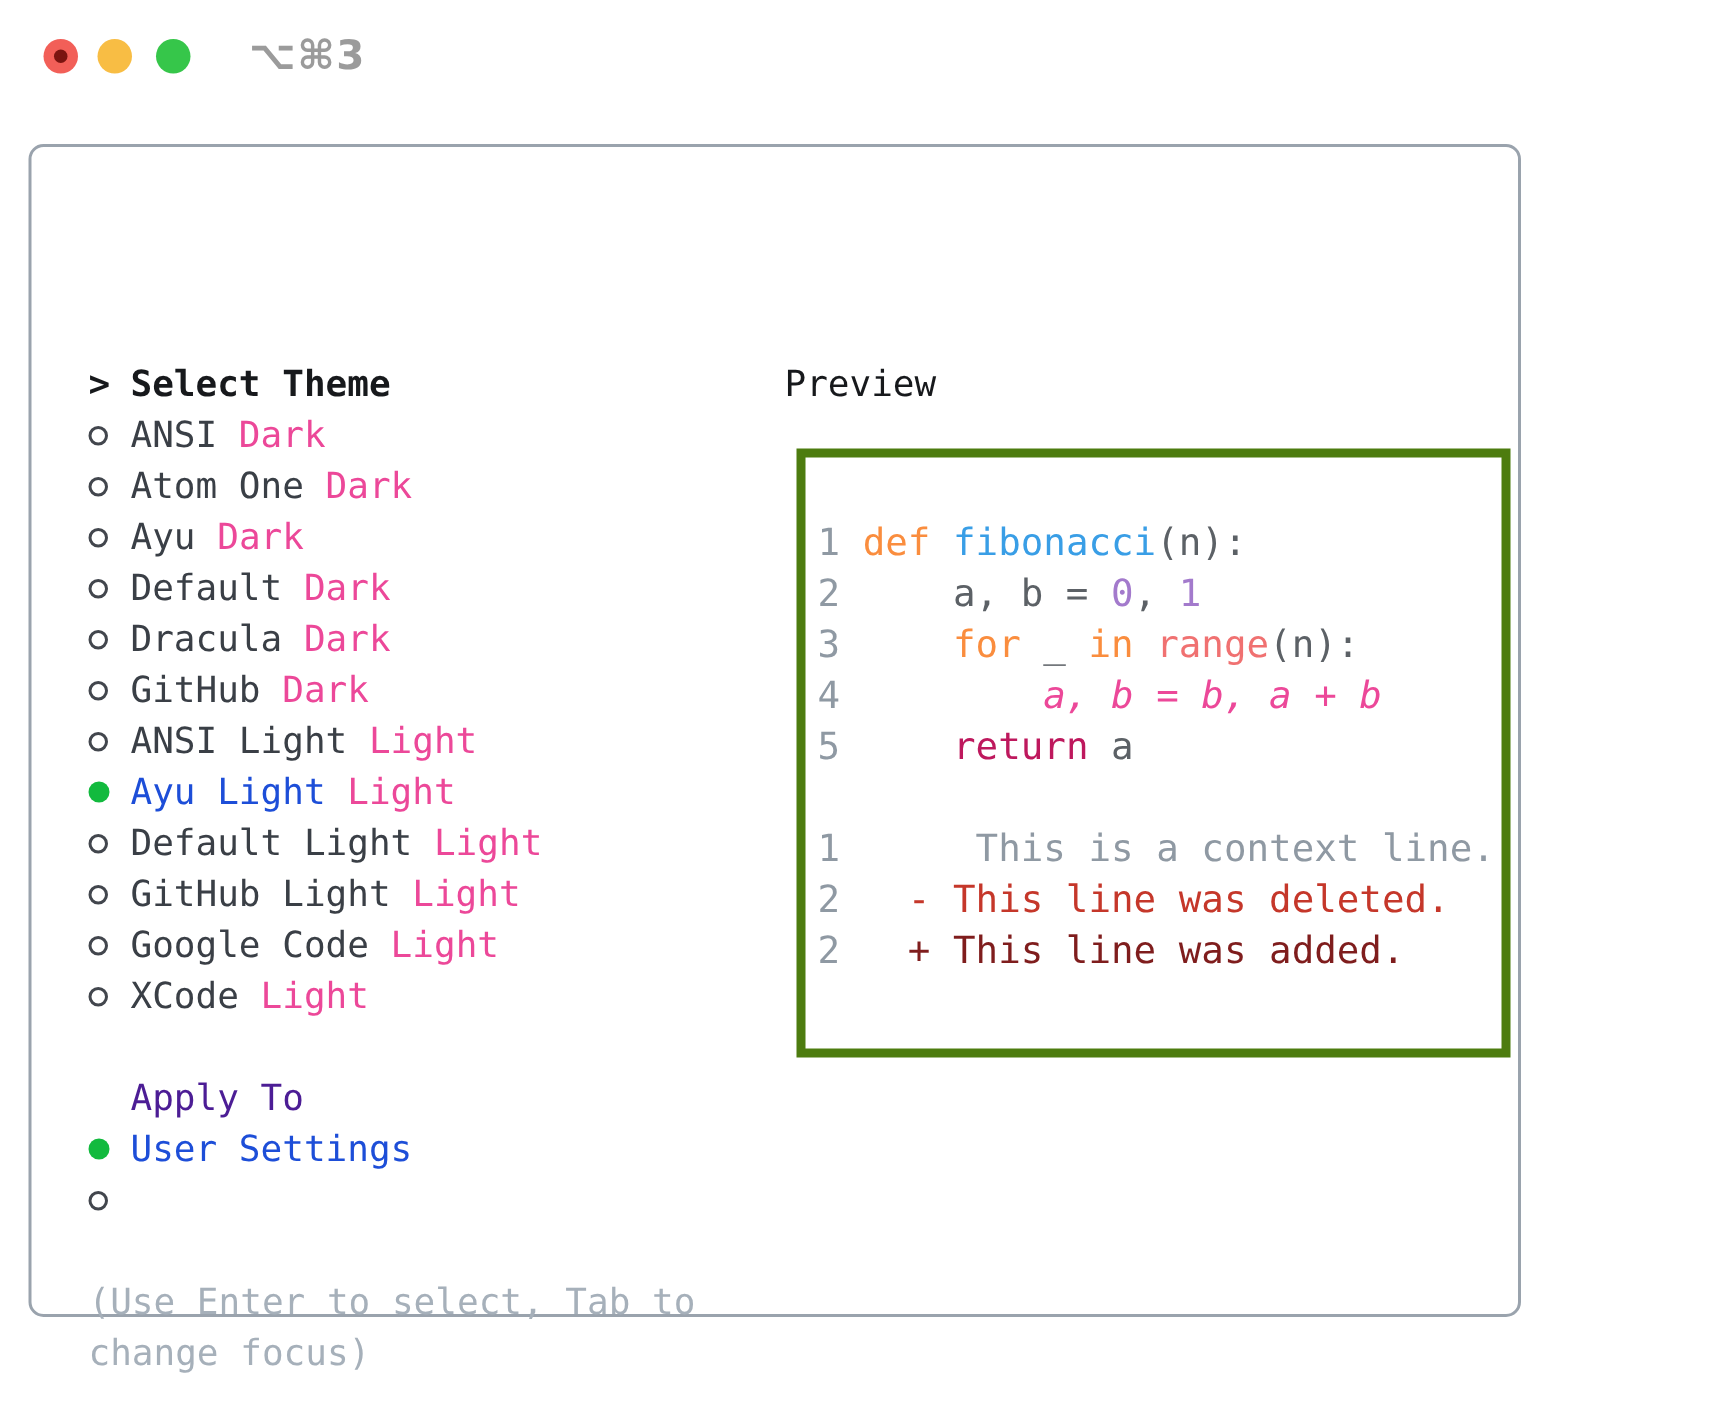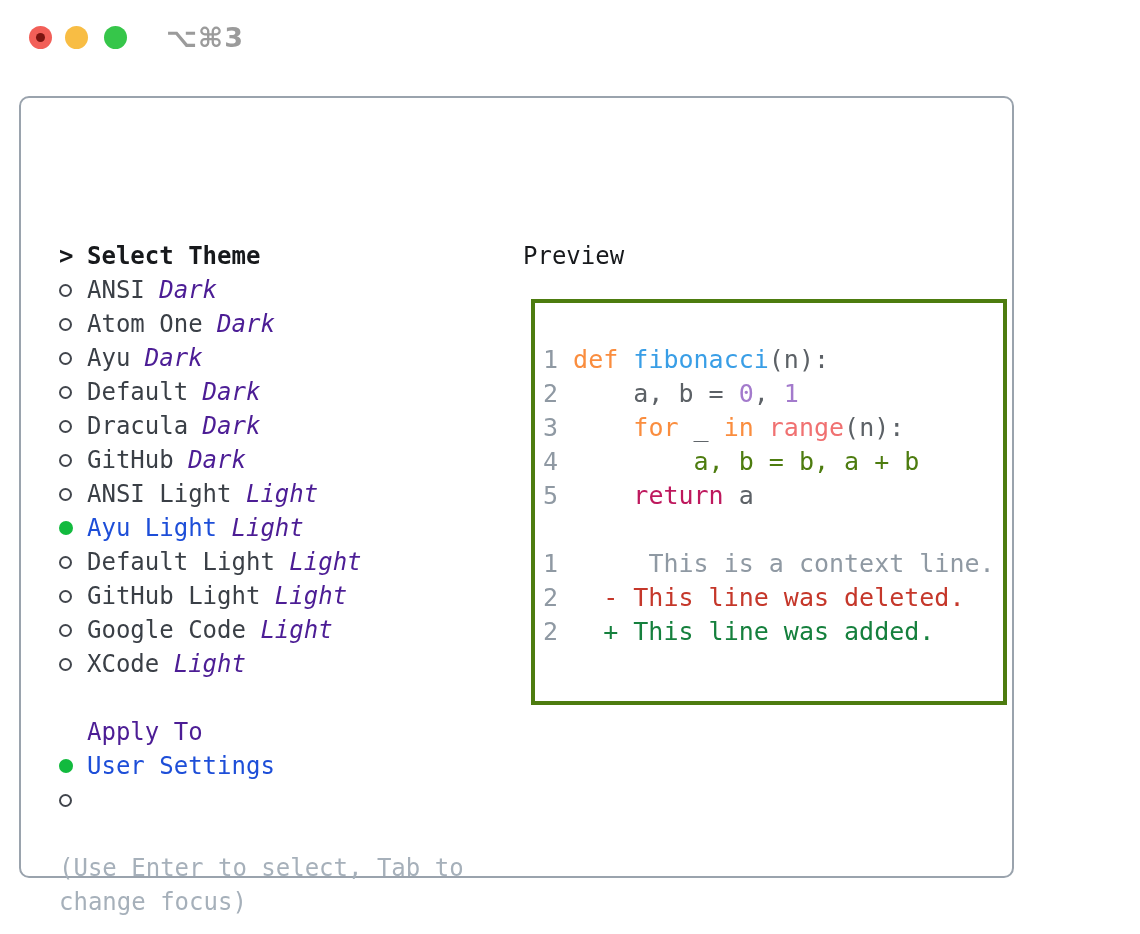--- a/index.html
+++ b/index.html
@@ -35,29 +35,29 @@
   .left-pane { position:absolute; left:38px; top:141px; width:448px; font-size:24px; line-height:34px; }
   .row { display:flex; height:34px; white-space:pre; align-items:center; }
   .row .marker { display:inline-flex; width:28px; flex:0 0 28px; align-items:center; }
   .prompt { font-weight:bold; color:#17191c; line-height:34px; }
   .circle { width:13px; height:13px; border-radius:50%; border:2px solid #42464d; }
   .circle.sel { border:none; background:#12ba3e; width:14px; height:14px; }
   .hdr  { font-weight:bold; color:#17191c; }
   .hdr2 { color:#4c1d95; }
   .t-name { color:#3a3f46; }
   .t-name.sel { color:#1d4ed8; }
-  .t-tag { color:#4c1d95;font-style:italic; }
+  .t-tag { color:#ec4899; }
   .spacer { height:34px; }
   .hint { color:#a6b0ba; white-space:normal; width:440px; }
 
   
   .preview-hdr { position:absolute; left:502px; top:141px; font-size:24px; line-height:34px; font-weight:normal; color:#17191c; }
   .preview-box {
     position:absolute; left:510px; top:201px; width:476px; height:406px;
-    border:4px solid #4d7c0f; background:#ffffff; overflow:hidden;
+    border:6px solid #4d7c0f; background:#ffffff; overflow:hidden;
   }
   .code { padding:40px 0 0 8px; font-size:25px; line-height:34px; }
   .code-line { height:34px; white-space:pre; }
 </style>
 </head>
 <body>
 
 <div class="titlebar">
   <button class="traffic t-red">
       <span class="dot"></span>
@@ -100,22 +100,22 @@
     <div class="spacer"></div>
     <div class="hint">(Use Enter to select, Tab to change focus)</div>
   </div>
 
   <div class="preview-hdr">Preview</div>
   <div class="preview-box">
     <div class="code" id="code">
         <div class="code-line"><span style="color: rgb(143, 153, 163);">1 </span><span style="color: rgb(250, 141, 62);">def </span><span style="color: rgb(57, 158, 230);">fibonacci</span><span style="color: rgb(92, 97, 102);">(n):</span></div>
         <div class="code-line"><span style="color: rgb(143, 153, 163);">2 </span><span style="color: rgb(92, 97, 102);">    a, b = </span><span style="color: rgb(163, 122, 204);">0</span><span style="color: rgb(92, 97, 102);">, </span><span style="color: rgb(163, 122, 204);">1</span></div>
         <div class="code-line"><span style="color: rgb(143, 153, 163);">3 </span><span style="color: rgb(92, 97, 102);">    </span><span style="color: rgb(250, 141, 62);">for</span><span style="color: rgb(92, 97, 102);"> _ </span><span style="color: rgb(250, 141, 62);">in</span><span style="color: rgb(92, 97, 102);"> </span><span style="color: rgb(240, 113, 113);">range</span><span style="color: rgb(92, 97, 102);">(n):</span></div>
-        <div class="code-line"><span style="color: rgb(143, 153, 163);">4 </span><span style="color: #4d7c0f;">        a, b = b, a + b</span></div>
+        <div class="code-line"><span style="color: rgb(143, 153, 163);">4 </span><span style="color: #ec4899; font-style: italic;">        a, b = b, a + b</span></div>
         <div class="code-line"><span style="color: rgb(143, 153, 163);">5 </span><span style="color: rgb(92, 97, 102);">    </span><span style="color: #be185d;">return</span><span style="color: rgb(92, 97, 102);"> a</span></div>
         <div class="code-line">&nbsp;</div>
         <div class="code-line"><span style="color: rgb(143, 153, 163);">1</span><span style="color: rgb(92, 97, 102);">      </span><span style="color: rgb(143, 153, 163);">This is a context line.</span></div>
         <div class="code-line"><span style="color: rgb(143, 153, 163);">2</span><span style="color: rgb(92, 97, 102);">   </span><span style="color: rgb(197, 55, 42);">- This line was deleted.</span></div>
-        <div class="code-line"><span style="color: rgb(143, 153, 163);">2</span><span style="color: rgb(92, 97, 102);">   </span><span style="color: #15803d;">+ This line was added.</span></div>
+        <div class="code-line"><span style="color: rgb(143, 153, 163);">2</span><span style="color: rgb(92, 97, 102);">   </span><span style="color: #7f1d1d;">+ This line was added.</span></div>
       </div>
   </div>
 
 </div>
 
 </body></html>

